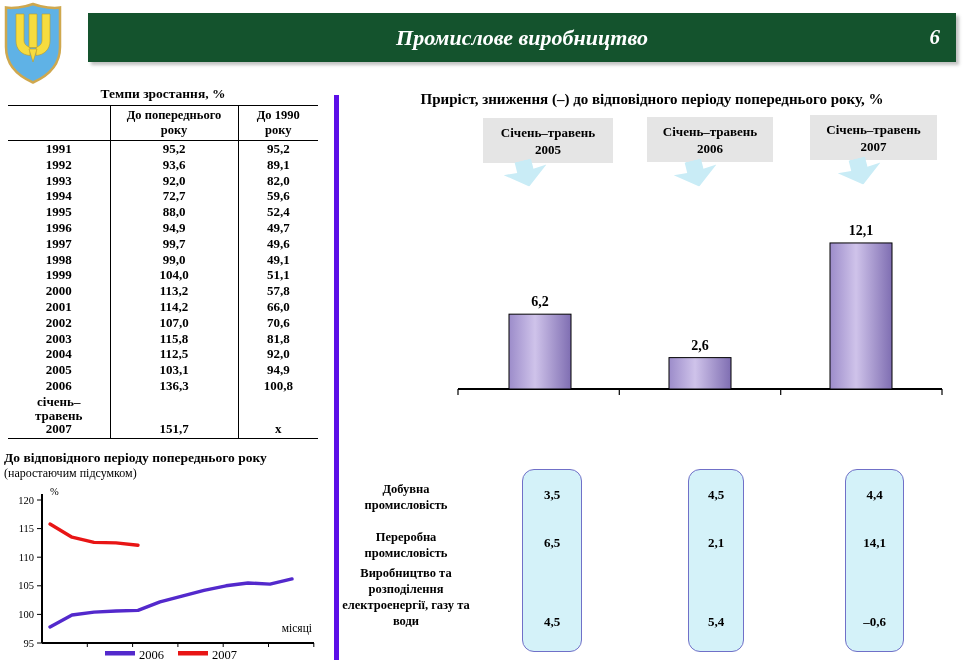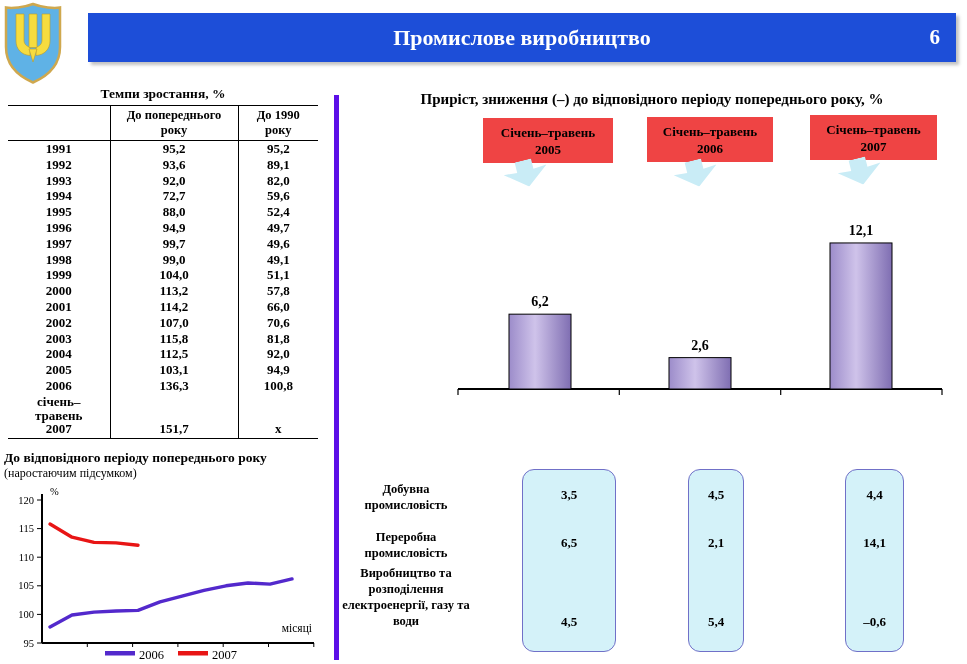--- a/index.html
+++ b/index.html
@@ -1,22 +1,22 @@
 <!DOCTYPE html>
 <html><head>
 <meta charset="utf-8">
 <style>
   html,body{margin:0;padding:0;background:#fff;}
   body{width:967px;height:664px;position:relative;overflow:hidden;
        font-family:"Liberation Serif","DejaVu Serif",serif;color:#000;}
   .abs{position:absolute;}
 
   
-  #header-bar{left:88px;top:13px;width:868px;height:49px;background:#1d4ed8;
-              box-shadow:3px 3px 3px rgba(120,120,120,.45);}
+  #header-bar{left:88px;top:13px;width:868px;height:49px;background:#14532d;
+              box-shadow:3px 3px 3px rgba(120,120,120,.45);font-style:italic;}
   #header-title{width:100%;text-align:center;line-height:49px;color:#fff;
                 font-size:22px;font-weight:bold;}
   #page-number{position:absolute;right:16px;top:0;line-height:49px;color:#fff;
                font-size:21px;font-weight:bold;}
 
   
   #emblem{left:2px;top:1px;}
 
   
   #growth-table{left:8px;top:86px;width:310px;}
@@ -36,21 +36,21 @@
   #linechart-caption{left:4px;top:450px;width:322px;}
   #linechart-caption .t1{font-weight:bold;font-size:13.5px;}
   #linechart-caption .t2{font-size:12px;}
 
   
   #divider{left:334px;top:95px;width:5px;height:565px;background:#5c0fe8;}
 
   
   #right-title{left:345px;top:91px;width:614px;text-align:center;
                font-weight:bold;font-size:15px;}
-  .period-box{position:absolute;background:#ef4444;text-align:center;
+  .period-box{position:absolute;background:#e5e5e5;text-align:center;
               font-weight:bold;font-size:13px;line-height:17px;padding-top:6px;}
   .arrow-down{position:absolute;background:#c9ecf6;
               clip-path:polygon(31% 0,69% 0,69% 40%,100% 36%,50% 100%,0 36%,31% 40%);
               transform:rotate(-14deg);}
   .sector-label{position:absolute;left:340px;width:132px;text-align:center;
                 font-weight:bold;font-size:12.5px;line-height:16px;}
   .value-box{position:absolute;top:469px;height:181px;background:#d4f2f9;
              border:1.2px solid #7070c8;border-radius:12px;}
   .value-box span{position:absolute;left:0;width:100%;text-align:center;
                   font-weight:bold;font-size:13px;}
@@ -258,21 +258,21 @@
       <text x="100" y="108.166" font-size="14" font-weight="bold" text-anchor="middle">6,2</text>
       <rect x="229" y="159.618" width="62" height="31.382" fill="url(#barg)" stroke="#000" stroke-width="1"></rect>
       <text x="260" y="151.618" font-size="14" font-weight="bold" text-anchor="middle">2,6</text>
       <rect x="390" y="44.953" width="62" height="146.047" fill="url(#barg)" stroke="#000" stroke-width="1"></rect>
       <text x="421" y="36.953" font-size="14" font-weight="bold" text-anchor="middle">12,1</text>
     </svg></div>
 <div id="sectors">
     <div class="sector-label" style="top: 481px;">Добувна промисловість</div>
     <div class="sector-label" style="top: 529px;">Переробна промисловість</div>
     <div class="sector-label" style="top: 565px;">Виробництво та розподілення електроенергії, газу та води</div>
-    <div class="value-box" style="left: 522px; width: 58px; padding-left: 34px;">
+    <div class="value-box" style="left: 522px; width: 58px;">
       <span style="top: 17px;">3,5</span>
       <span style="top: 65px;">6,5</span>
       <span style="top: 144px;">4,5</span>
     </div>
     <div class="value-box" style="left: 688px; width: 54px;">
       <span style="top: 17px;">4,5</span>
       <span style="top: 65px;">2,1</span>
       <span style="top: 144px;">5,4</span>
     </div>
     <div class="value-box" style="left: 845px; width: 57px;">

